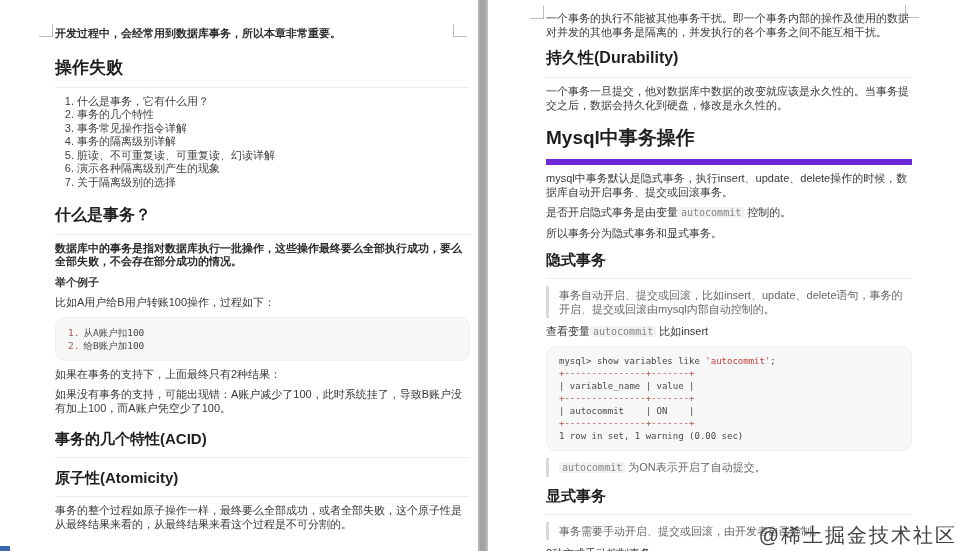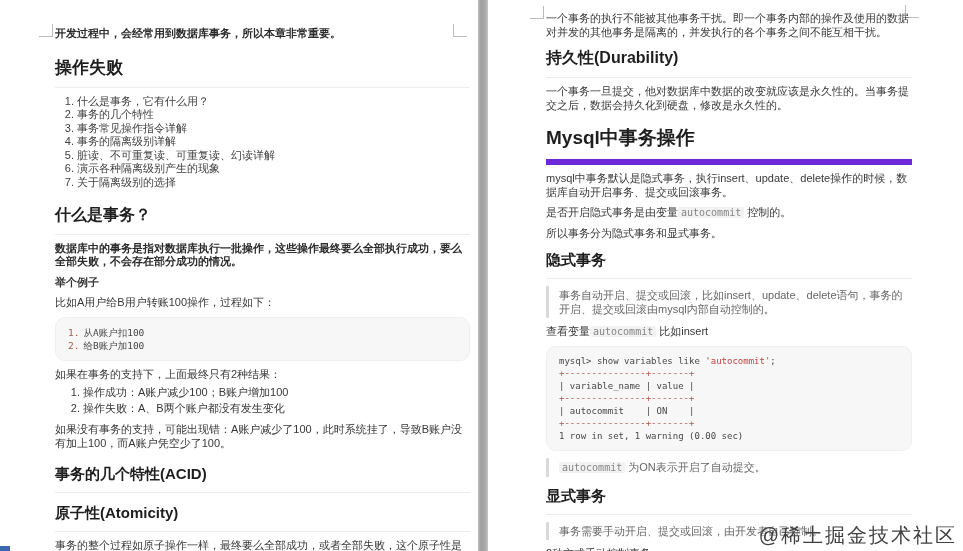--- a/index.html
+++ b/index.html
@@ -75,24 +75,20 @@
     </ol>
 
     <div class="h2">什么是事务？</div>
     <div class="p strong">数据库中的事务是指对数据库执行一批操作，这些操作最终要么全部执行成功，要么全部失败，不会存在部分成功的情况。</div>
     <div class="p label-bold">举个例子</div>
     <div class="p">比如A用户给B用户转账100操作，过程如下：</div>
 
     <div class="codeblock"><div><span class="code-num">1.</span><span>从A账户扣100</span></div><div><span class="code-num">2.</span><span>给B账户加100</span></div></div>
 
     <div class="p">如果在事务的支持下，上面最终只有2种结果：</div>
-    <ol class="results">
-      <li>操作成功：A账户减少100；B账户增加100</li>
-      <li>操作失败：A、B两个账户都没有发生变化</li>
-    </ol>
     <div class="p">如果没有事务的支持，可能出现错：A账户减少了100，此时系统挂了，导致B账户没有加上100，而A账户凭空少了100。</div>
 
     <div class="h2 sm">事务的几个特性(ACID)</div>
     <div class="h2 sm" style="margin-top:11px">原子性(Atomicity)</div>
     <div class="p">事务的整个过程如原子操作一样，最终要么全部成功，或者全部失败，这个原子性是从最终结果来看的，从最终结果来看这个过程是不可分割的。</div>
 
   </div>
 </div>
 
 <div class="page-gap"></div>

